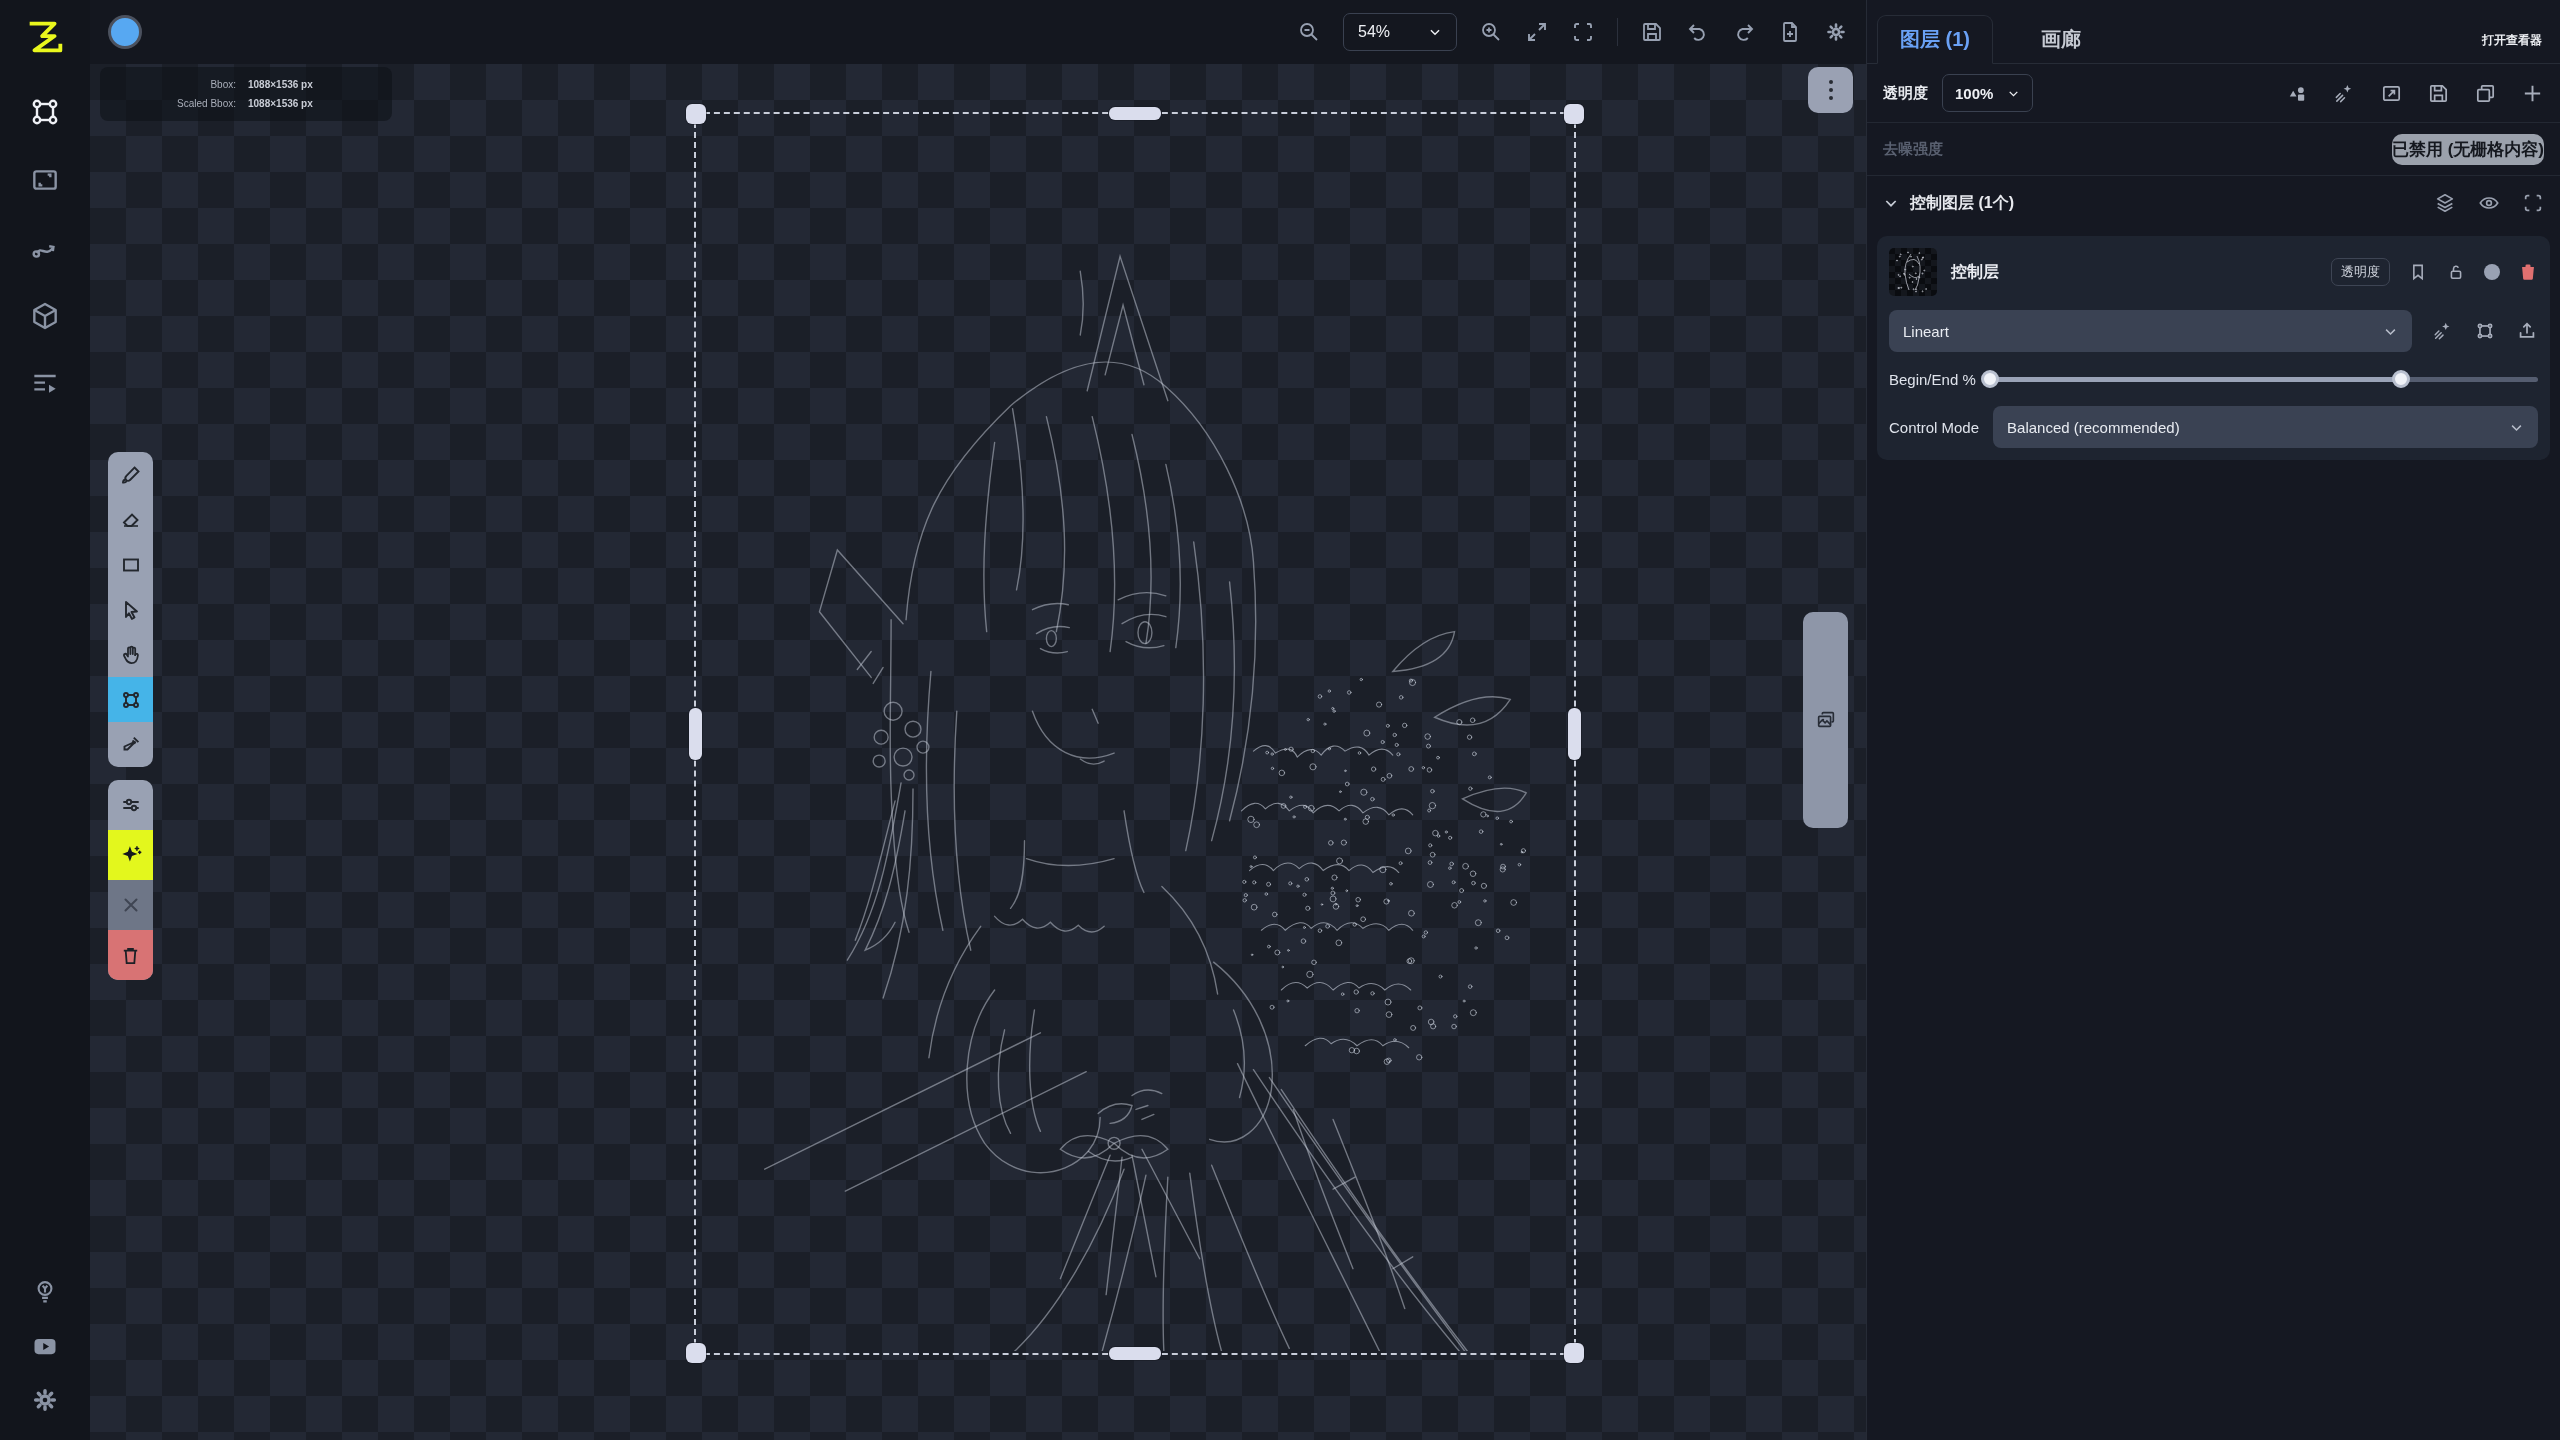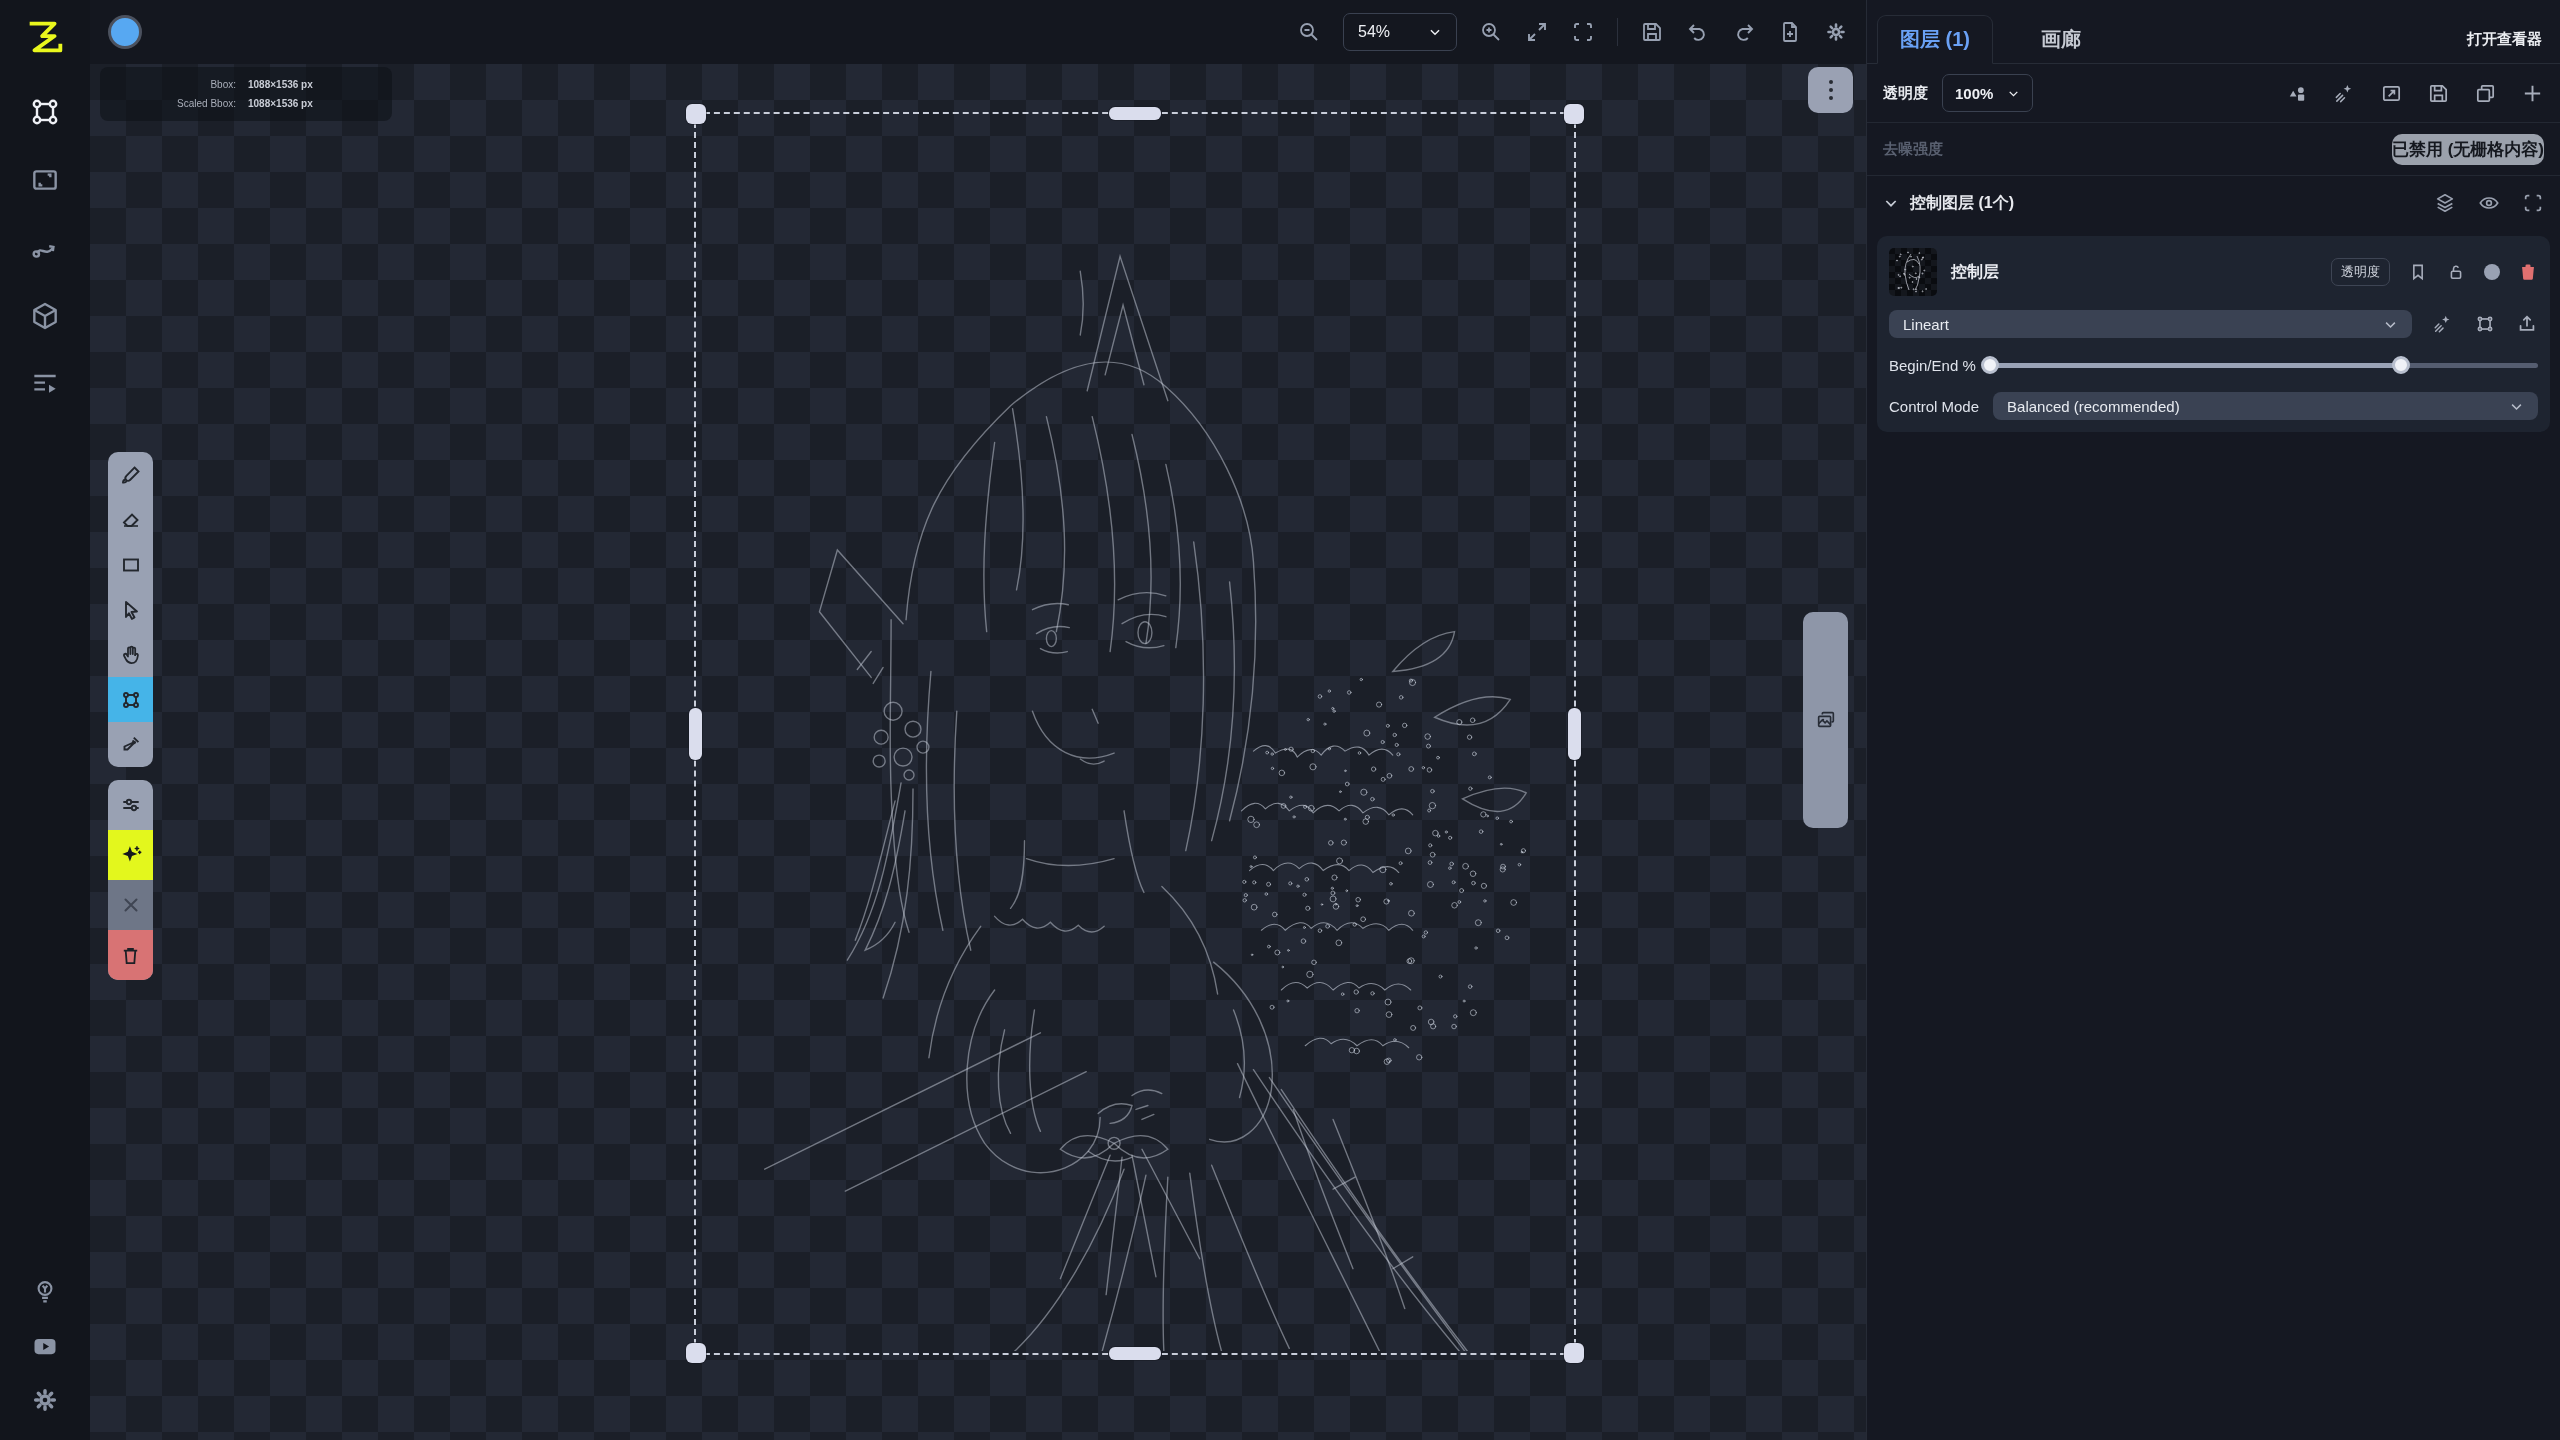--- a/index.html
+++ b/index.html
@@ -69,21 +69,21 @@
   .tool.mute{background:#6e7687;color:#3f4553;}
   .tool.danger{background:#d87374;}
 
   
   #panel{position:absolute;right:0;top:0;width:694px;height:1440px;background:#151822;
          border-left:1px solid #262b36;box-sizing:border-box;}
   #tabbar{height:64px;border-bottom:1px solid #272c37;display:flex;align-items:flex-end;padding:0 10px;box-sizing:border-box;position:relative;}
   .tab{height:47px;display:flex;align-items:center;justify-content:center;padding:0 22px;font-size:20px;font-weight:bold;cursor:pointer;}
   .tab.active{color:#6aa1f5;border:1px solid #272c37;border-bottom:1px solid #151822;border-radius:9px 9px 0 0;margin-bottom:-1px;background:#151822;}
   .tab.idle{color:#c6cad3;margin-left:26px;}
-  #viewer-link{margin-left:auto;margin-bottom:14px;font-size:15px;font-weight:bold;color:#eceef2;cursor:pointer;padding-right:8px;}
+  #viewer-link{margin-left:auto;margin-bottom:14px;font-size:12px;font-weight:bold;color:#eceef2;cursor:pointer;padding-right:8px;}
 
   .row{display:flex;align-items:center;padding:0 16px;box-sizing:border-box;}
   #opacity-row{height:58px;gap:14px;}
   #opacity-row .lbl{font-size:15px;font-weight:bold;color:#e8eaef;}
   .select-sm{display:flex;align-items:center;gap:14px;border:1px solid #3a4150;border-radius:7px;height:36px;
              padding:0 12px;color:#eef0f4;font-size:15px;font-weight:bold;cursor:pointer;}
   #opacity-row .icons{margin-left:auto;display:flex;gap:24px;color:#a7adbb;}
   .hdiv{height:1px;background:#232833;margin:0;}
   #denoise-row{height:52px;}
   #denoise-row .lbl{font-size:15px;font-weight:bold;color:#596070;}
@@ -102,21 +102,21 @@
                              linear-gradient(45deg,#14171d 25%,transparent 25%,transparent 75%,#14171d 75%);
             background-size:12px 12px;background-position:0 0,6px 6px;}
   #lc-thumb path,#lc-thumb circle{fill:none;stroke:#d8dce6;stroke-width:.8;opacity:.85;}
   #lc-head .name{font-size:16px;font-weight:bold;color:#eceef3;}
   #lc-head .right{margin-left:auto;display:flex;align-items:center;gap:18px;color:#a7adbb;}
   #opacity-chip{border:1px solid #3e4554;border-radius:7px;padding:4px 9px;font-size:13px;color:#d3d7e0;cursor:pointer;}
   .dot-indicator{width:16px;height:16px;border-radius:50%;background:#99a1b3;}
   .trash{color:#e07070;}
 
   #lc-model{margin-top:14px;gap:20px;}
-  .select-lg{flex:1;display:flex;align-items:center;background:#3a4253;border-radius:8px;height:28px;
+  .select-lg{flex:1;display:flex;align-items:center;background:#3a4253;border-radius:8px;height:42px;
              padding:0 14px;font-size:15px;color:#e8ebf1;cursor:pointer;}
   .select-lg .cv{margin-left:auto;color:#b6bcc9;}
   #lc-model .icons{display:flex;gap:20px;color:#a7adbb;}
 
   .param-row{margin-top:18px;display:flex;align-items:center;gap:14px;}
   .param-lbl{font-size:15px;color:#dfe3eb;flex:none;}
   .slider{position:relative;flex:1;height:18px;cursor:pointer;}
   .track{position:absolute;left:0;right:0;top:7px;height:5px;border-radius:3px;background:#555d70;}
   .fill{position:absolute;top:7px;height:5px;border-radius:3px;background:#9aa3b7;}
   .thumb{position:absolute;top:0;width:18px;height:18px;border-radius:50%;background:#f0f2f7;

